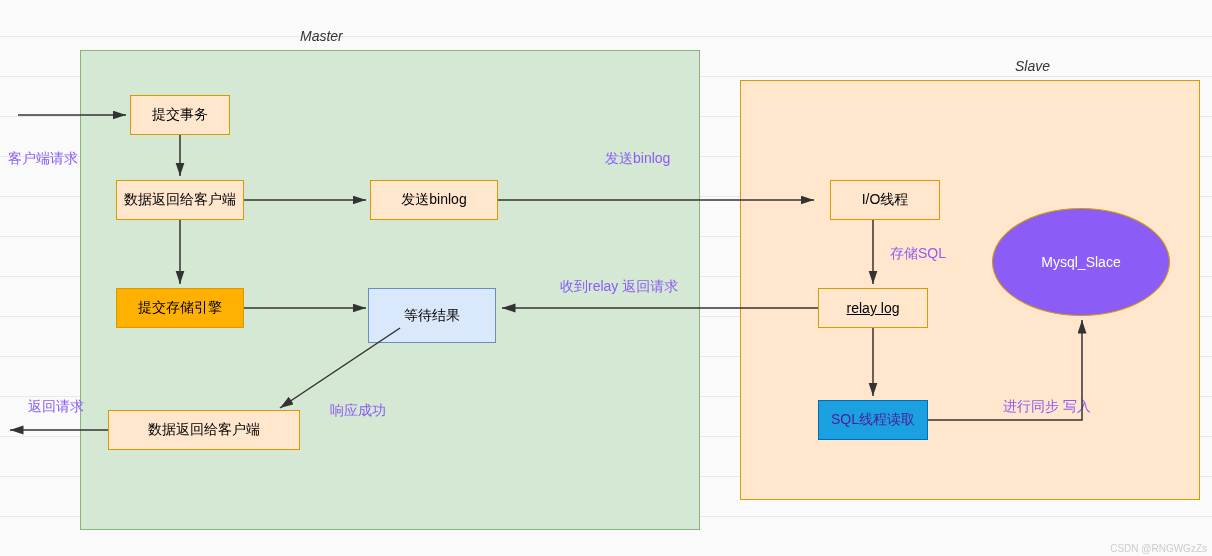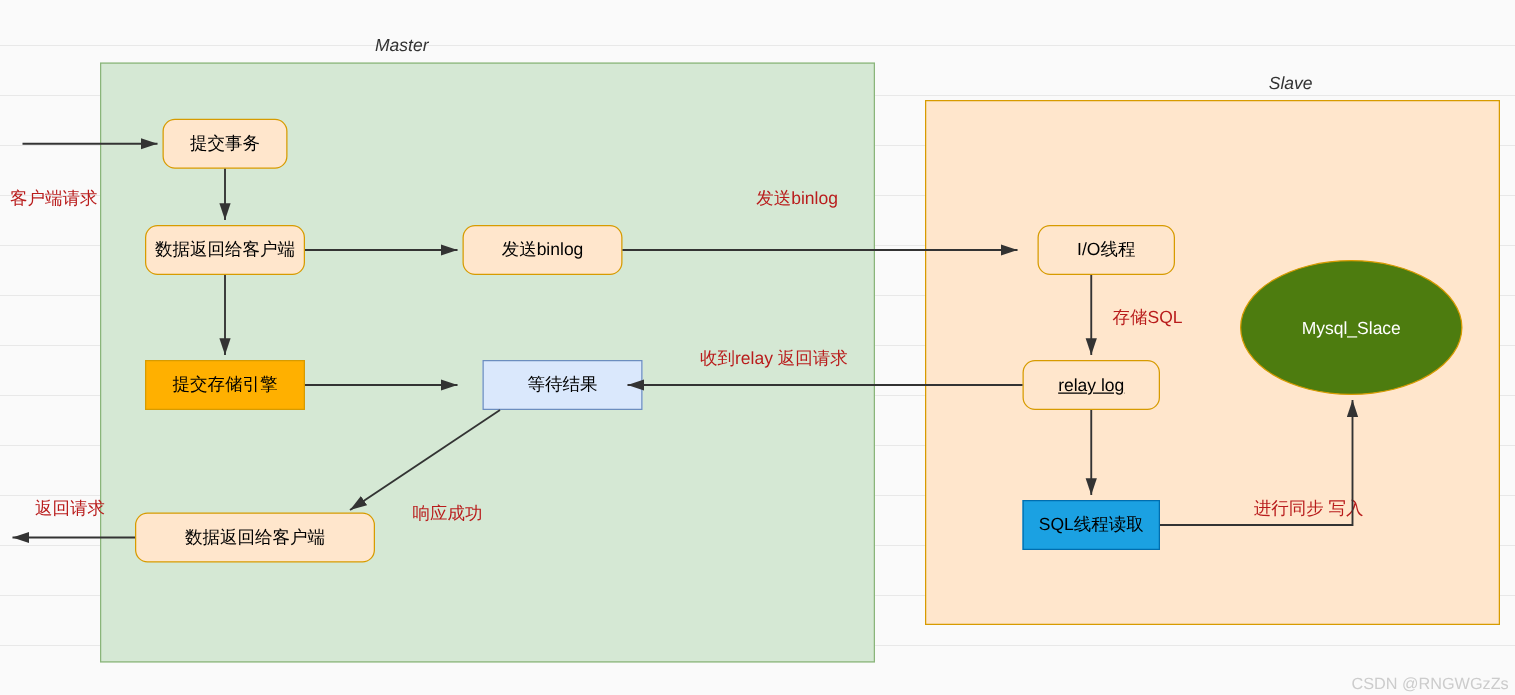--- a/index.html
+++ b/index.html
@@ -37,45 +37,45 @@
     }
     .node {
       position: absolute;
       display: flex;
       align-items: center;
       justify-content: center;
       text-align: center;
       border: 1px solid;
       padding: 4px;
     }
-    .peach { background: #ffe6cc; border-color: #d79b00; border-radius: 10px; }
+    .peach { background: #ffe6cc; border-color: #d79b00; }
     .orange { background: #ffb000; border-color: #d79b00; color: #000; }
     .blue-light { background: #dae8fc; border-color: #6c8ebf; }
-    .blue-dark { background: #1ba1e2; border-color: #006eaf; color: #000000; }
+    .blue-dark { background: #1ba1e2; border-color: #006eaf; color: #4c1d95; }
     .ellipse {
       position: absolute;
       border-radius: 50%;
       display: flex;
       align-items: center;
       justify-content: center;
-      background: #4d7c0f;
+      background: #8b5cf6;
       border: 1px solid #d79b00;
       color: #fff;
     }
     .label {
       position: absolute;
       font-size: 14px;
-      color: #b91c1c;
+      color: #8b5cf6;
       background: transparent;
     }
     .watermark {
       position: absolute;
       right: 5px;
       bottom: 2px;
-      font-size: 13px;
+      font-size: 10px;
       color: #ccc;
     }
     svg.arrows {
       position: absolute;
       left: 0; top: 0;
       width: 1212px; height: 556px;
       pointer-events: none;
     }
   </style>
 </head>
@@ -84,21 +84,21 @@
 <div class="container master"></div>
 <div class="container slave"></div>
 
 <div class="title" style="left:300px; top:28px;">Master</div>
 <div class="title" style="left:1015px; top:58px;">Slave</div>
 
 <div class="node peach" style="left:130px; top:95px; width:100px; height:40px;">提交事务</div>
 <div class="node peach" style="left:116px; top:180px; width:128px; height:40px;">数据返回给客户端</div>
 <div class="node peach" style="left:370px; top:180px; width:128px; height:40px;">发送binlog</div>
 <div class="node orange" style="left:116px; top:288px; width:128px; height:40px;">提交存储引擎</div>
-<div class="node blue-light" style="left:386px; top:288px; width:128px; height:40px;">等待结果</div>
+<div class="node blue-light" style="left:368px; top:288px; width:128px; height:55px;">等待结果</div>
 <div class="node peach" style="left:108px; top:410px; width:192px; height:40px;">数据返回给客户端</div>
 
 <div class="node peach" style="left:818px; top:180px; width:110px; height:40px;margin-left:12px;">I/O线程</div>
 <div class="node peach" style="left:818px; top:288px; width:110px; height:40px;text-decoration:underline;">relay log</div>
 <div class="node blue-dark" style="left:818px; top:400px; width:110px; height:40px;">SQL线程读取</div>
 <div class="ellipse" style="left:992px; top:208px; width:178px; height:108px;">Mysql_Slace</div>
 
 <div class="label" style="left:8px; top:150px;">客户端请求</div>
 <div class="label" style="left:28px; top:398px;">返回请求</div>
 <div class="label" style="left:330px; top:370px;margin-top:32px;">响应成功</div>

